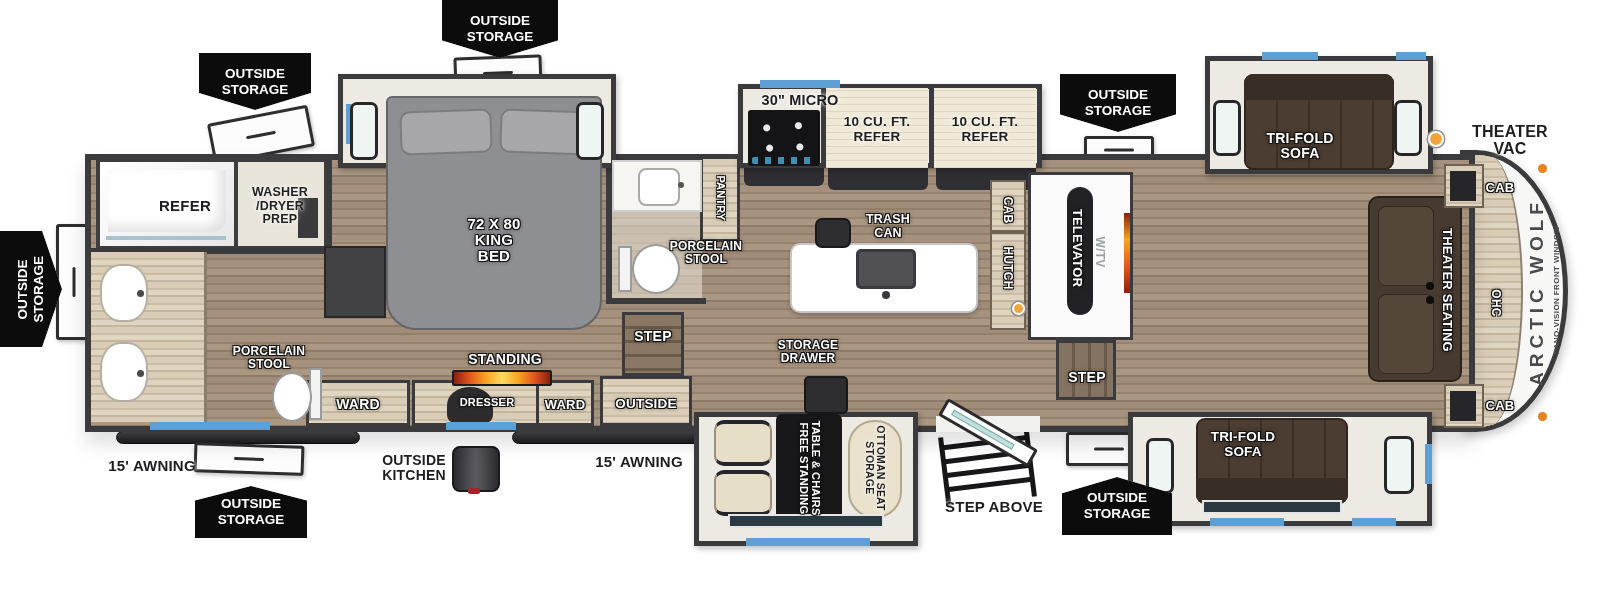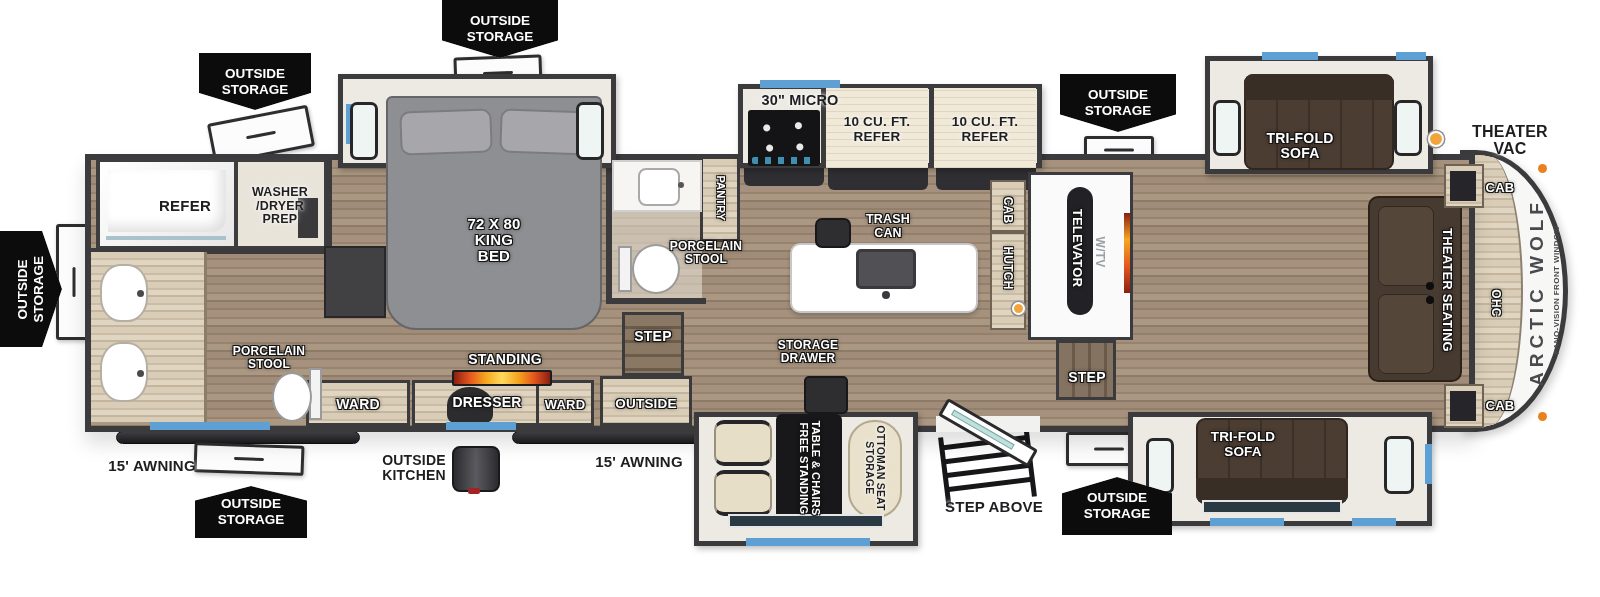--- a/index.html
+++ b/index.html
@@ -274,21 +274,21 @@
   <div class="lbl dk" style="left:185px;top:206px;font-size:15px;">REFER</div>
   <div class="lbl dk" style="left:280px;top:206px;font-size:12.5px;">WASHER
 /DRYER
 PREP</div>
   <div class="lbl lt" style="left:494px;top:240px;font-size:15px;">72 X 80
 KING
 BED</div>
   <div class="lbl lt" style="left:269px;top:358px;font-size:12px;">PORCELAIN
 STOOL</div>
   <div class="lbl lt" style="left:358px;top:405px;font-size:14px;">WARD</div>
-  <div class="lbl lt" style="left:487px;top:403px;font-size:14px;">DRESSER</div>
+  <div class="lbl lt" style="left:487px;top:403px;font-size:11px;">DRESSER</div>
   <div class="lbl lt" style="left:505px;top:360px;font-size:14px;">STANDING</div>
   <div class="lbl lt" style="left:565px;top:405px;font-size:13px;">WARD</div>
   <div class="lbl lt" style="left:646px;top:404px;font-size:13.5px;">OUTSIDE</div>
   <div class="lbl lt" style="left:653px;top:337px;font-size:14px;">STEP</div>
   <div class="lbl lt vd" style="left:720px;top:198px;font-size:11px;">PANTRY</div>
   <div class="lbl lt" style="left:706px;top:253px;font-size:12px;">PORCELAIN
 STOOL</div>
   <div class="lbl dk" style="left:800px;top:101px;font-size:14.5px;">30" MICRO</div>
   <div class="lbl dk" style="left:877px;top:130px;font-size:13.5px;">10 CU. FT.
 REFER</div>

